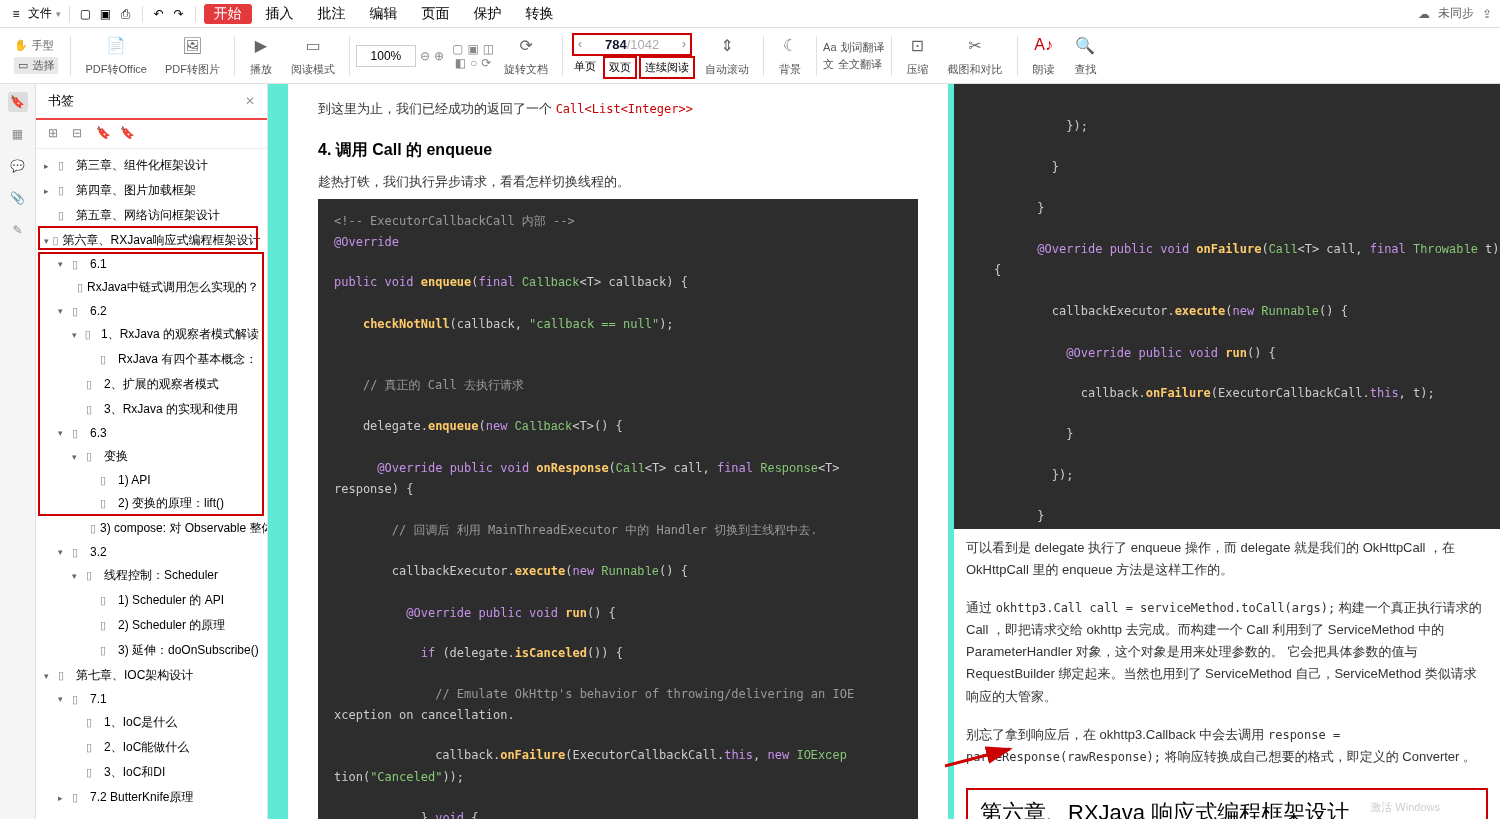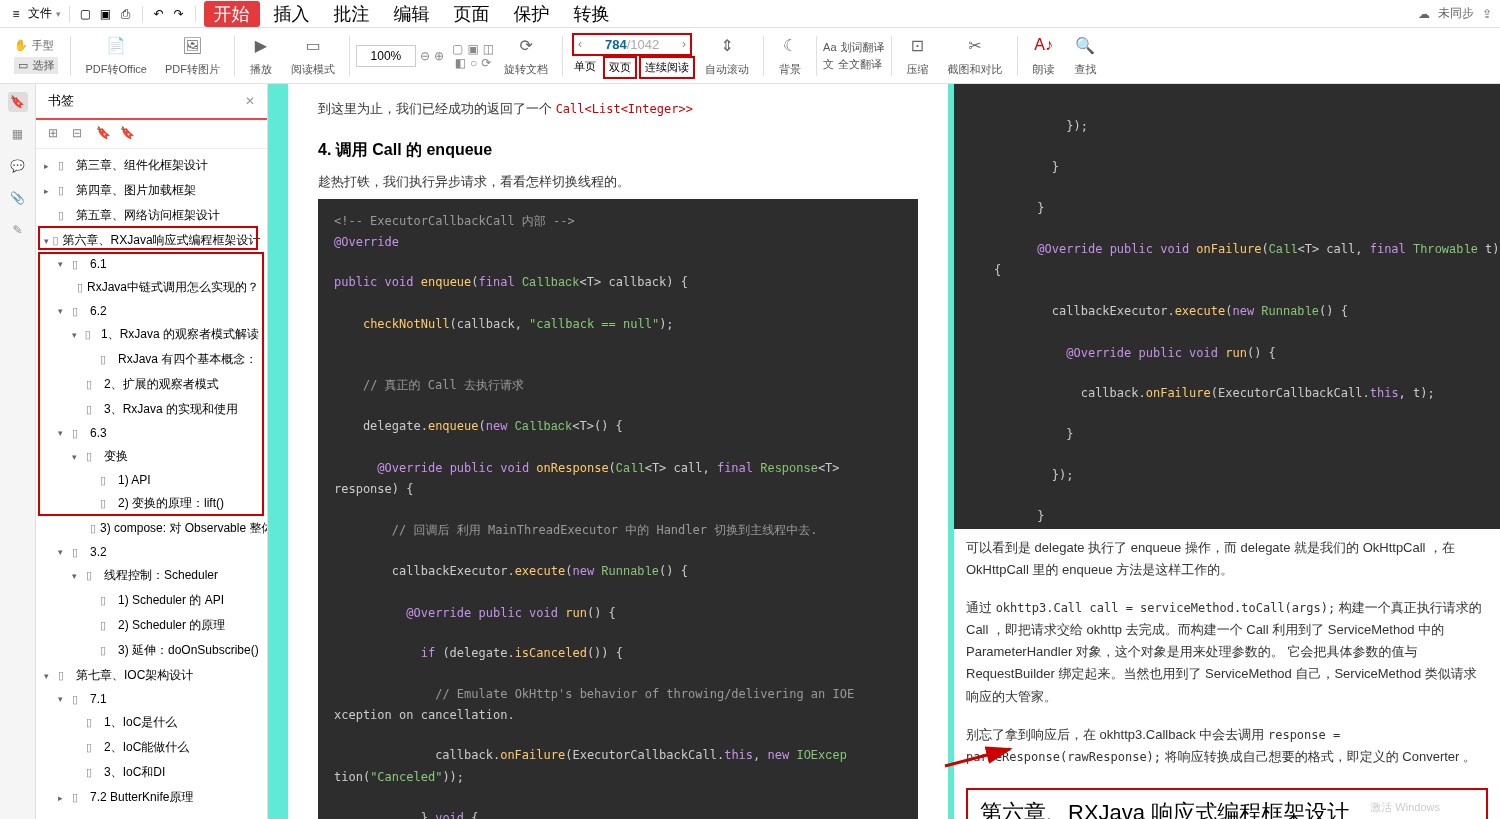--- a/index.html
+++ b/index.html
@@ -1,34 +1,34 @@
 <!DOCTYPE html>
 <html><head>
 <meta charset="utf-8">
 <style>
 * { margin: 0; padding: 0; box-sizing: border-box; }
 body { font-family: "Microsoft YaHei", sans-serif; font-size: 12px; background: #fff; width: 1500px; height: 819px; overflow: hidden; position: relative; }
 .top-menu { height: 28px; display: flex; align-items: center; padding: 0 8px; border-bottom: 1px solid #e0e0e0; gap: 4px; }
 .menu-icon { width: 16px; height: 16px; display: flex; align-items: center; justify-content: center; }
 .menu-sep { width: 1px; height: 16px; background: #ddd; margin: 0 4px; }
-.menu-item { padding: 1px 10px; cursor: pointer; font-size: 18px; }
+.menu-item { padding: 1px 10px; cursor: pointer; font-size: 14px; }
 .menu-item.active { background: #e33a3e; color: #fff; border-radius: 3px; }
 .top-right { margin-left: auto; display: flex; align-items: center; gap: 8px; color: #666; }
 .toolbar { height: 56px; display: flex; align-items: center; padding: 4px 8px; border-bottom: 1px solid #e0e0e0; gap: 2px; }
 .tool-group { display: flex; flex-direction: column; align-items: center; justify-content: center; padding: 2px 8px; cursor: pointer; }
 .tool-icon { width: 24px; height: 22px; display: flex; align-items: center; justify-content: center; font-size: 16px; color: #666; }
 .tool-label { font-size: 11px; color: #555; margin-top: 6px; white-space: nowrap; }
 .tool-sep { width: 1px; height: 40px; background: #e0e0e0; margin: 0 4px; }
 .left-tools { display: flex; flex-direction: column; gap: 4px; padding: 2px 6px; }
 .lt-item { display: flex; align-items: center; gap: 4px; font-size: 11px; color: #555; cursor: pointer; }
 .zoom-box { display: flex; align-items: center; gap: 4px; justify-content: flex-end; }
 .zoom-input { width: 60px; height: 22px; border: 1px solid #ccc; text-align: center; font-size: 12px; }
 .page-nav { display: flex; align-items: center; border: 2px solid #c00; padding: 2px 4px; }
 .page-input { width: 100px; text-align: center; border: none; font-size: 13px; }
-.page-cur { color: #0369a1; font-weight: bold; }
+.page-cur { color: #0f172a; font-weight: bold; }
 .page-tot { color: #aaa; }
 .main { display: flex; height: 735px; }
 .left-rail { width: 36px; background: #f5f5f5; border-right: 1px solid #e0e0e0; display: flex; flex-direction: column; align-items: center; padding-top: 8px; gap: 12px; }
 .rail-icon { width: 20px; height: 20px; display: flex; align-items: center; justify-content: center; cursor: pointer; color: #888; }
 .rail-icon.active { background: #ddd; border-radius: 3px; }
 .sidebar { width: 232px; border-right: 1px solid #e0e0e0; display: flex; flex-direction: column; }
 .sb-header { display: flex; align-items: center; padding: 8px 12px; border-bottom: 2px solid #ef4444; }
 .sb-title { font-size: 13px; }
 .sb-close { margin-left: auto; cursor: pointer; color: #999; }
 .sb-toolbar { display: flex; gap: 8px; padding: 6px 12px; border-bottom: 1px solid #eee; }
@@ -42,21 +42,21 @@
 .content { flex: 1; display: flex; background: #5eead4; overflow: hidden; }
 .page-left { width: 660px; background: #fff; margin: 0 6px 0 20px; padding: 8px 30px; overflow: hidden; }
 .page-right { flex: 1; background: #fff; margin: 0; overflow: hidden; }
 .pl-text { font-size: 13px; color: #333; margin: 6px 0; line-height: 1.7; }
 .pl-inline-code { color: #c00; font-family: monospace; font-size: 12px; }
 .pl-heading { font-size: 16px; font-weight: bold; margin: 20px 0 10px; }
 .code-block { background: #2d2d2d; color: #ccc; font-family: Consolas, monospace; font-size: 12px; padding: 12px 16px; line-height: 1.7; white-space: pre; overflow: hidden; }
 .c-com { color: #999; }
 .c-anno { color: #c792ea; }
 .c-kw { color: #c792ea; }
-.c-fn { color: #ffcb6b; }
+.c-fn { color: #ffcb6b; font-weight: bold; }
 .c-str { color: #89ca78; }
 .c-type { color: #89ca78; font-family: Liberation Mono, monospace; }
 .pr-text { font-size: 13px; color: #333; padding: 8px 12px; line-height: 1.7; }
 .pr-code { font-family: monospace; font-size: 12px; }
 .chapter-box { border: 2px solid #c00; padding: 8px 12px; margin: 12px; font-size: 22px; font-weight: normal; }
 .arrow-svg { position: absolute; left: 940px; bottom: 48px; }
 .watermark { position: absolute; right: 60px; bottom: 4px; color: #ccc; font-size: 11px; }
 .view-btns { display: flex; gap: 2px; }
 .view-btn { padding: 2px 4px; border: 1px solid transparent; font-size: 11px; cursor: pointer; }
 .view-btn.highlighted { border: 2px solid #c00; }

